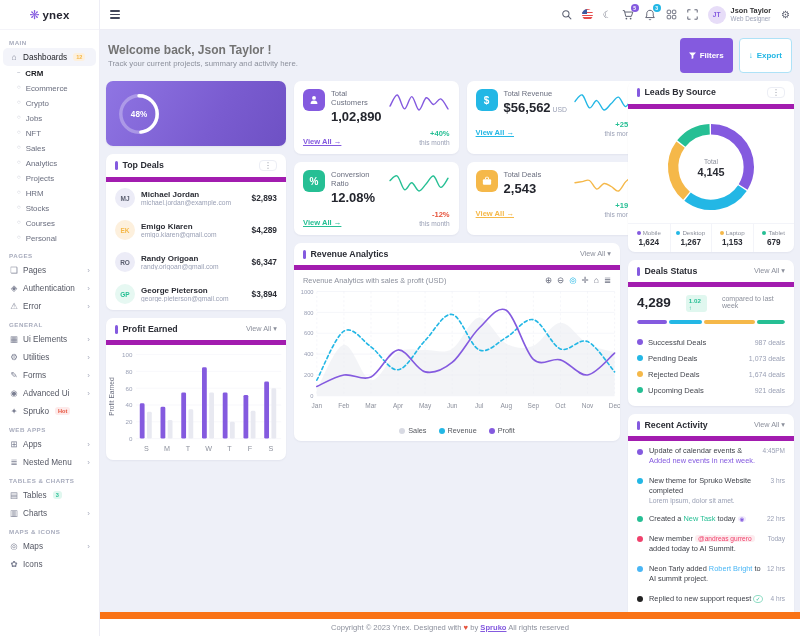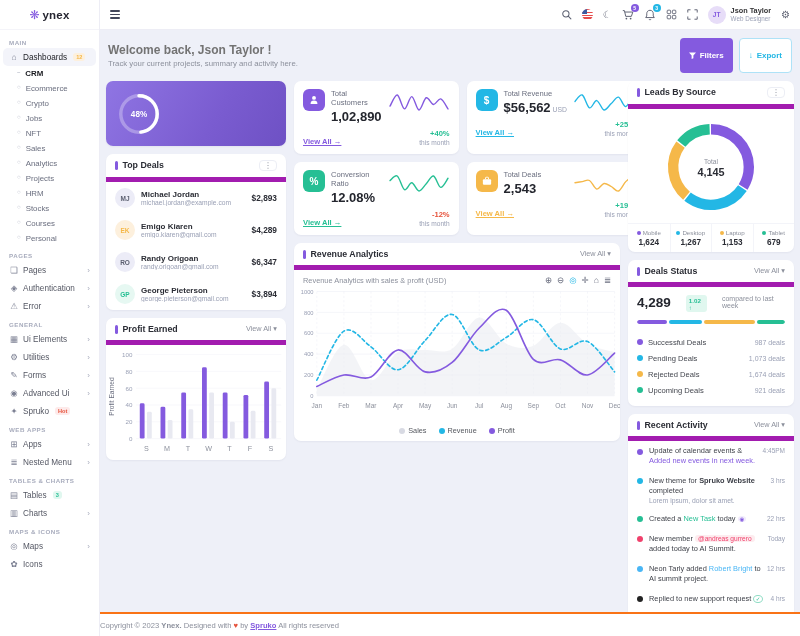--- a/index.html
+++ b/index.html
@@ -118,31 +118,31 @@
   .ds-item{display:flex;align-items:center;gap:5px;padding:3.5px 0;font-size:7.6px;color:#44474f}
   .ds-item .val{margin-left:auto;color:#9aa0b5;font-size:7px}
   
   .act-row{display:flex;gap:6px;padding:5px 9px;align-items:flex-start}
   .act-dot{width:6px;height:6px;border-radius:50%;margin-top:2.5px;flex-shrink:0}
   .act-body{flex:1;min-width:0}
   .act-line{font-size:7.4px;color:#3c3f47;line-height:1.35}
   .act-sub{font-size:6.8px;color:#9aa0b5;margin-top:1px}
   .act-time{font-size:6.5px;color:#9aa0b5;flex-shrink:0;margin-top:1px}
   .s-primary{color:#845adf}
-  .s-bold{font-weight:bold}
+  .s-bold{font-weight:normal}
   .s-success{color:#26bf94}
   .s-info{color:#49b6f5}
   .s-badge-pink{background:#fdecef;color:#f0416c;padding:0 3px;border-radius:3px;font-size:6.6px}
   .s-check{color:#26bf94;border:1px solid #8fdcc4;border-radius:50%;font-size:5.5px;padding:0 1.5px}
   .s-mini-av{color:#845adf;background:#f1ecfc;border-radius:50%;font-size:5.5px;padding:0 2px}
   .s-primary-underline{color:#845adf;text-decoration:underline;font-weight:bold}
   .s-heart{color:#e6533c}
   .s-spruko{color:#845adf;font-weight:bold;text-decoration:underline}
   
-  .footer{height:24px;background:#fff;border-top:2px solid #f97316;display:flex;align-items:center;font-size:7.6px;color:#8c909c;flex-shrink:0}
+  .footer{height:24px;background:#fff;border-top:7px solid #f97316;display:flex;align-items:center;justify-content:center;font-size:7.6px;color:#8c909c;flex-shrink:0}
 </style>
 </head>
 <body>
 
 <div class="app">
 
   <aside class="sidebar">
     <div class="logo">
       <span class="logo-mark">❋</span>
       <span class="logo-text">ynex</span>

